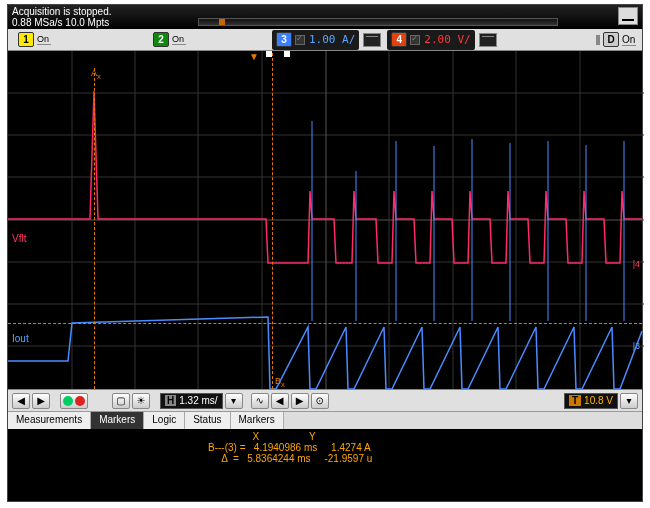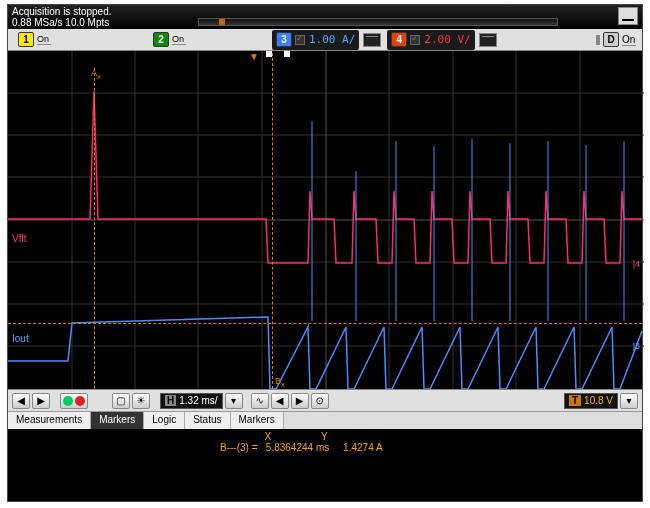--- a/index.html
+++ b/index.html
@@ -49,21 +49,21 @@
   .white1{position:absolute;top:0;width:6px;height:6px;background:#fff;}
   .ctrlbar{height:22px;background:#e0e0e0;display:flex;align-items:center;font-size:10px;padding:0 4px;gap:2px;border-top:1px solid #888;}
   .ib{width:18px;height:16px;border:1px solid #888;background:linear-gradient(#fff,#ccc);display:flex;align-items:center;justify-content:center;border-radius:2px;}
   .dot{width:10px;height:10px;border-radius:50%;}
   .darkbox{background:#111;color:#fff;padding:1px 4px;border:1px solid #555;font-family:monospace;font-size:10px;height:16px;display:flex;align-items:center;}
   .tabbar{height:18px;background:#ddd;display:flex;font-size:10px;border-top:1px solid #999;}
   .tab{padding:2px 8px;border-right:1px solid #aaa;background:#eee;}
   .tab.active{background:#333;color:#fff;}
   .results{height:56px;background:#000;font-family:monospace;font-size:10px;color:#ffa500;padding:2px 0 0 200px;position:relative;}
   .results .hdr{color:#ffa500;}
-  .results .row{white-space:pre;margin-left:12px;}
+  .results .row{white-space:pre;}
 </style>
 </head>
 <body>
 
 <div class="scope">
   <div class="topbar">
     <div class="line1">Acquisition is stopped.</div>
     <div class="line2">0.88 MSa/s   10.0 Mpts</div>
     <div class="scroll">
         <div class="thumb"></div>
@@ -196,15 +196,16 @@
   <div class="tabbar">
     <div class="tab">Measurements</div>
     <div class="tab active">Markers</div>
     <div class="tab">Logic</div>
     <div class="tab">Status</div>
     <div class="tab">Markers</div>
   </div>
 
   <div class="results">
     <div class="row hdr">                <span>X</span>                  <span>Y</span></div>
-    <div class="row">B---(3) =   5.8364244 ms     1.4274 A</div>
+    <div class="row">B---(3) =   4.1940986 ms     1.4274 A</div>
+    <div class="row">     Δ  =   5.8364244 ms     -21.9597 u</div>
   </div>
 </div>
 
 </body></html>

